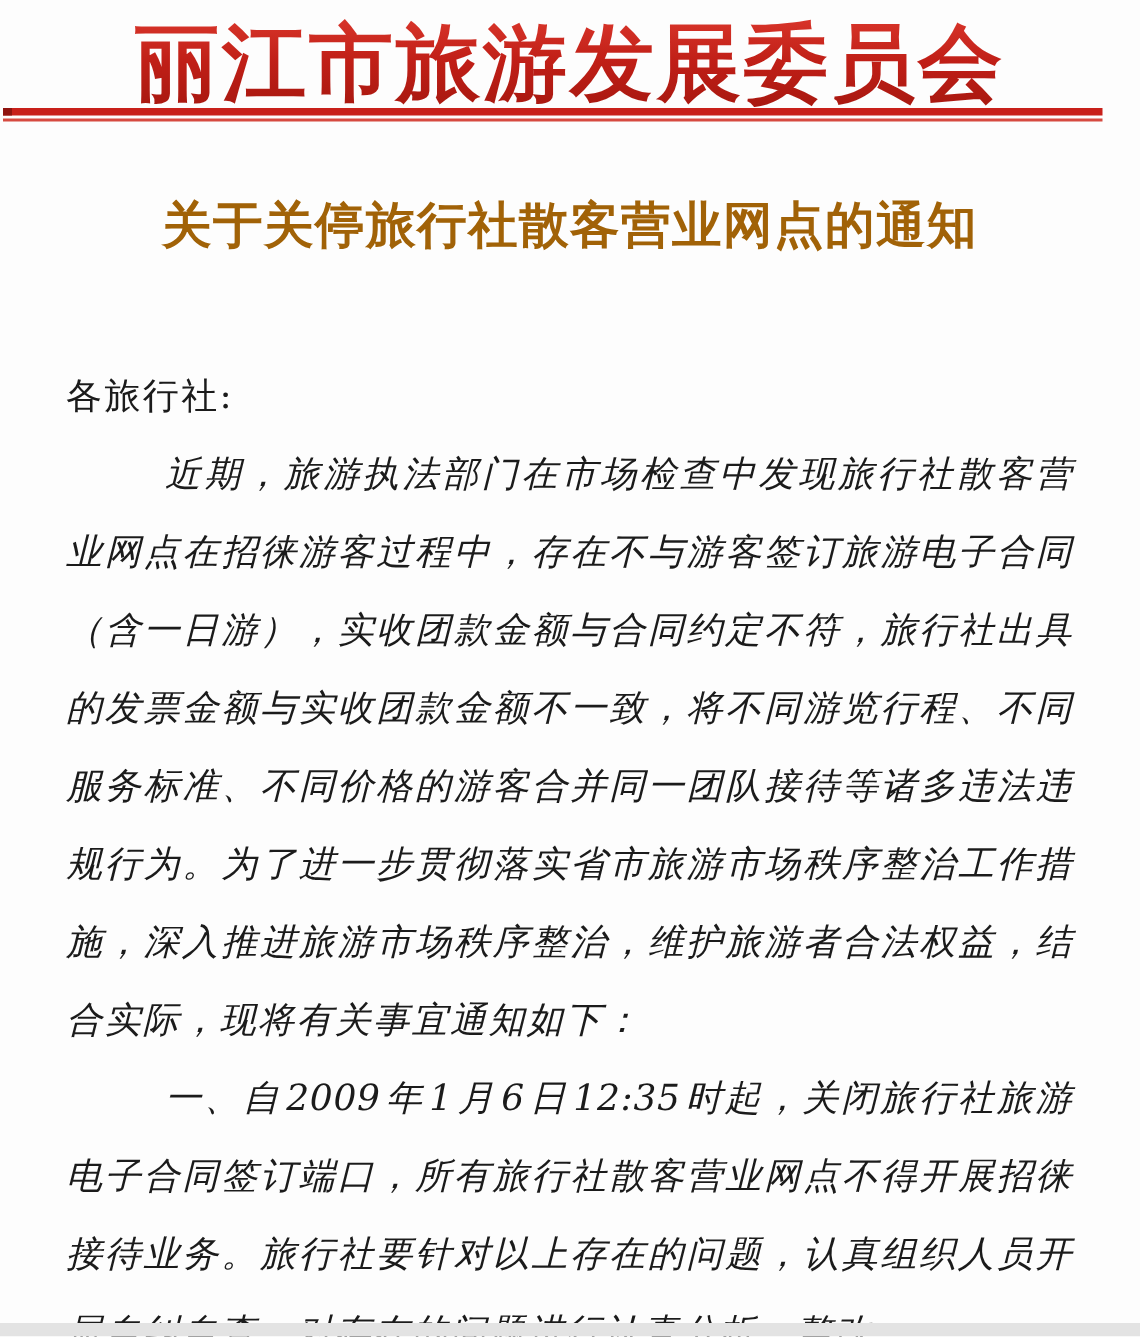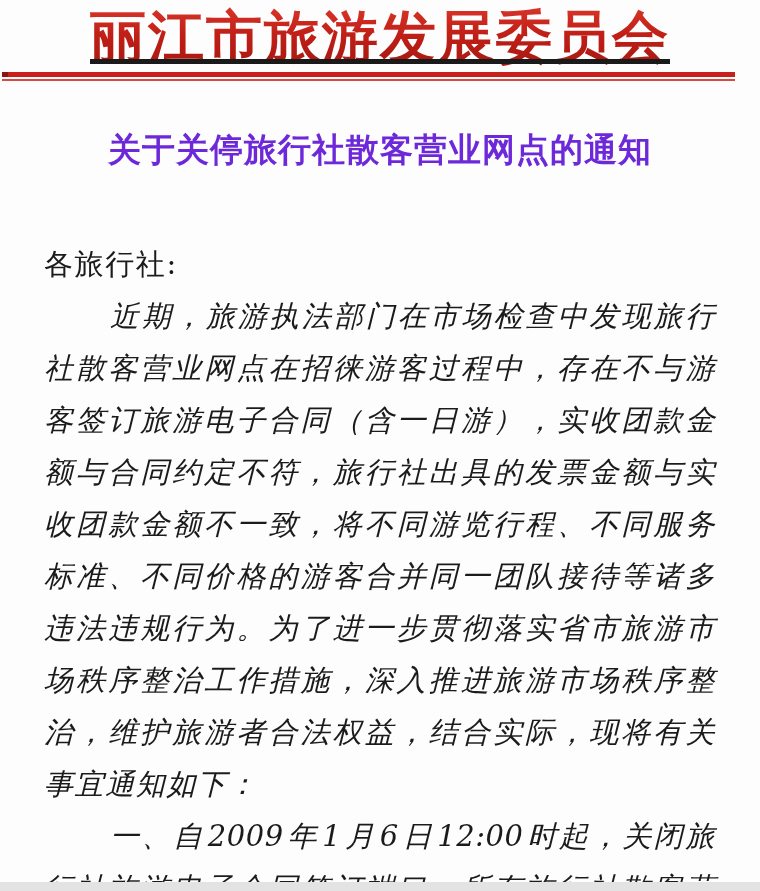--- a/index.html
+++ b/index.html
@@ -25,23 +25,22 @@
   }
 
   
   .masthead {
     position: absolute;
     left: 0;
     top: 0;
     width: 760px;
     height: 72px;
     display: flex;
-    align-items: center;
+    align-items: flex-end;
     justify-content: center;
-    text-decoration: underline;
   }
   .masthead-title {
     font-family: "DejaVu Serif", "Liberation Serif", serif;
     font-weight: 700;
     font-size: 56px;
     line-height: 60px;
     letter-spacing: 2px;
     white-space: nowrap;
     background: linear-gradient(180deg, #d8352a 0%, #c01f17 48%, #a81810 100%);
     -webkit-background-clip: text;
@@ -87,34 +86,34 @@
     position: absolute;
     left: 0;
     top: 128px;
     width: 760px;
     text-align: center;
     font-family: "DejaVu Serif", "Liberation Serif", serif;
     font-weight: 700;
     font-size: 33px;
     line-height: 44px;
     letter-spacing: 1px;
-    color: #6d28d9;
+    color: #a16207;
     white-space: nowrap;
   }
 
   
   .body-block {
     position: absolute;
     left: 44px;
     top: 238px;
     width: 672px;
   }
   .para {
     font-family: "DejaVu Serif", "Liberation Serif", serif;
-    font-size: 29px;
+    font-size: 24px;
     line-height: 52px;
     color: #1b1b1b;
     text-align: justify;
     text-justify: inter-character;
     letter-spacing: 1.6px;
     margin: 0;
     word-break: break-all;
   }
   .para.salutation {
     margin-bottom: 0;
@@ -158,19 +157,19 @@
   </div>
 
   <div class="doc-title">关于关停旅行社散客营业网点的通知</div>
 
   <div class="body-block">
 
     <p class="para salutation">各旅行社:</p>
 
     <p class="para indent">近期，旅游执法部门在市场检查中发现旅行社散客营业网点在招徕游客过程中，存在不与游客签订旅游电子合同（含一日游），实收团款金额与合同约定不符，旅行社出具的发票金额与实收团款金额不一致，将不同游览行程、不同服务标准、不同价格的游客合并同一团队接待等诸多违法违规行为。为了进一步贯彻落实省市旅游市场秩序整治工作措施，深入推进旅游市场秩序整治，维护旅游者合法权益，结合实际，现将有关事宜通知如下：</p>
 
-    <p class="para indent"><span>一、</span><span>自</span><span class="num">2009</span><span>年</span><span class="num">1</span><span>月</span><span class="num">6</span><span>日</span><span class="num">12:00</span><span>时起，</span><span>关闭旅行社旅游电子合同签订端口，所有旅行社散客营业网点不得开展招徕接待业务。旅行社要针对以上存在的问题，认真组织人员开展自纠自查，对存在的问题进行认真分析、整改。</span></p>
+    <p class="para indent"><span>一、</span><span>自</span><span class="num">2009</span><span>年</span><span class="num">1</span><span>月</span><span class="num">6</span><span>日</span><span class="num">12:35</span><span>时起，</span><span>关闭旅行社旅游电子合同签订端口，所有旅行社散客营业网点不得开展招徕接待业务。旅行社要针对以上存在的问题，认真组织人员开展自纠自查，对存在的问题进行认真分析、整改。</span></p>
 
   </div>
 
   <div class="bottom-band"></div>
 
 </div>
 
 </body></html>

